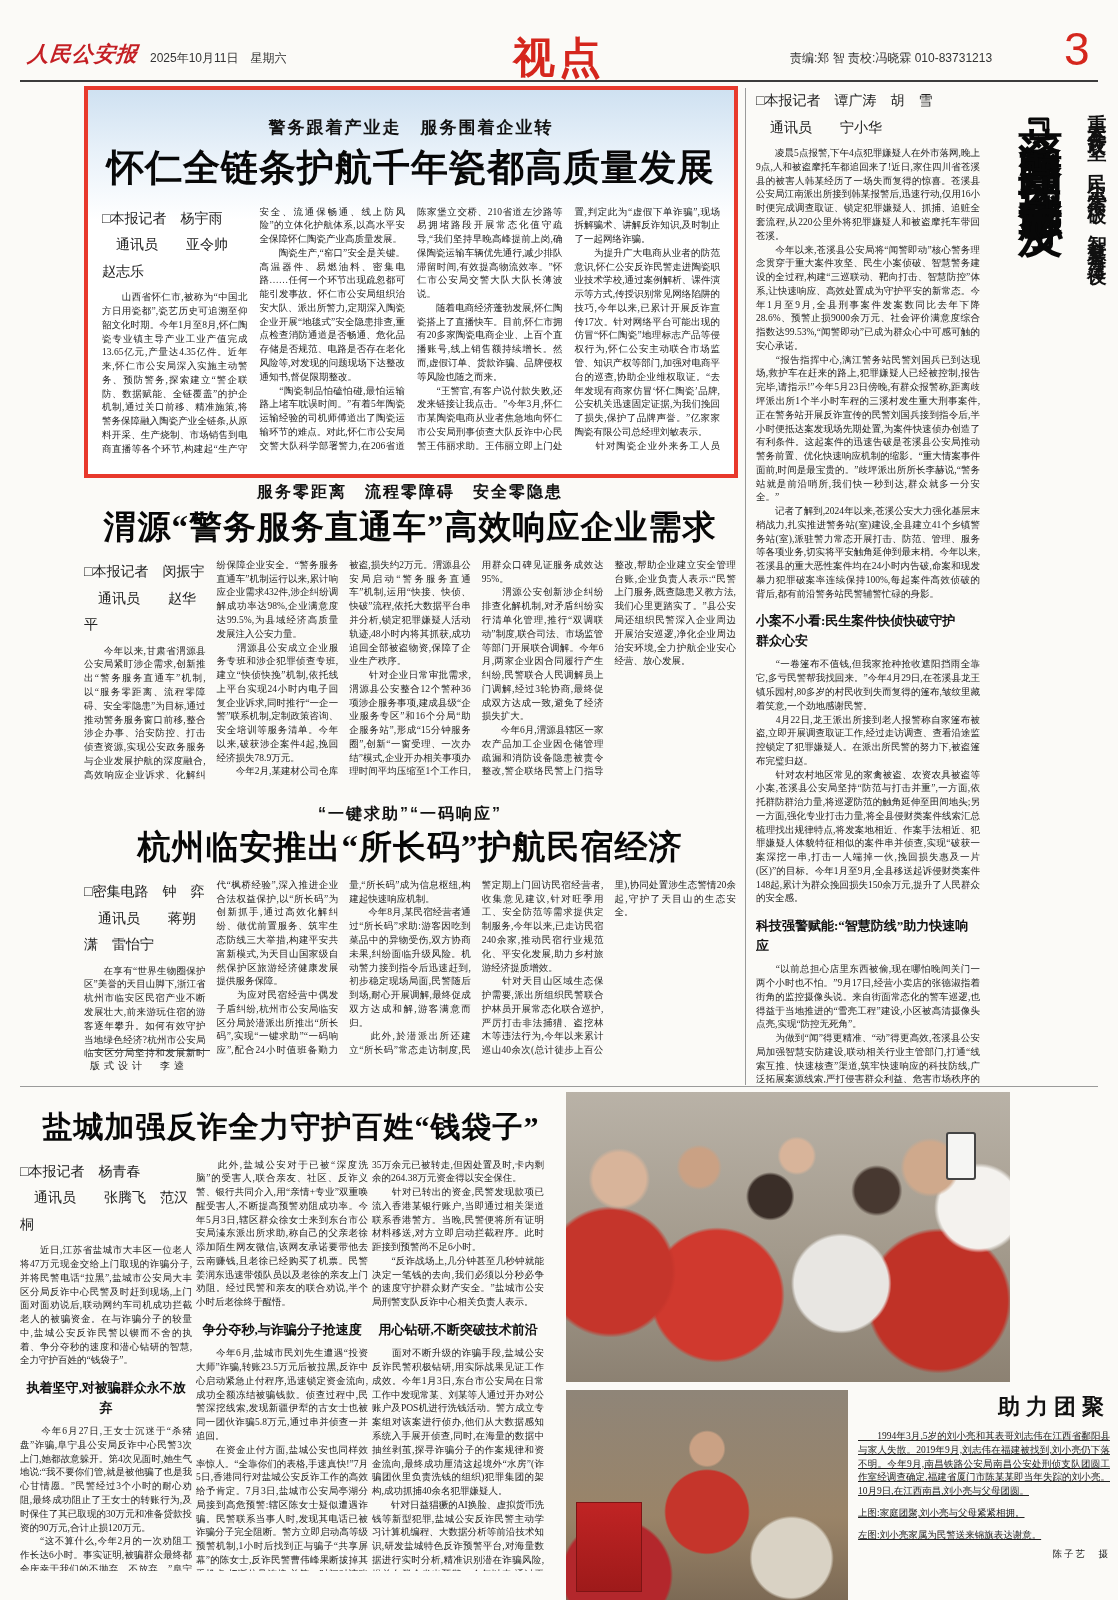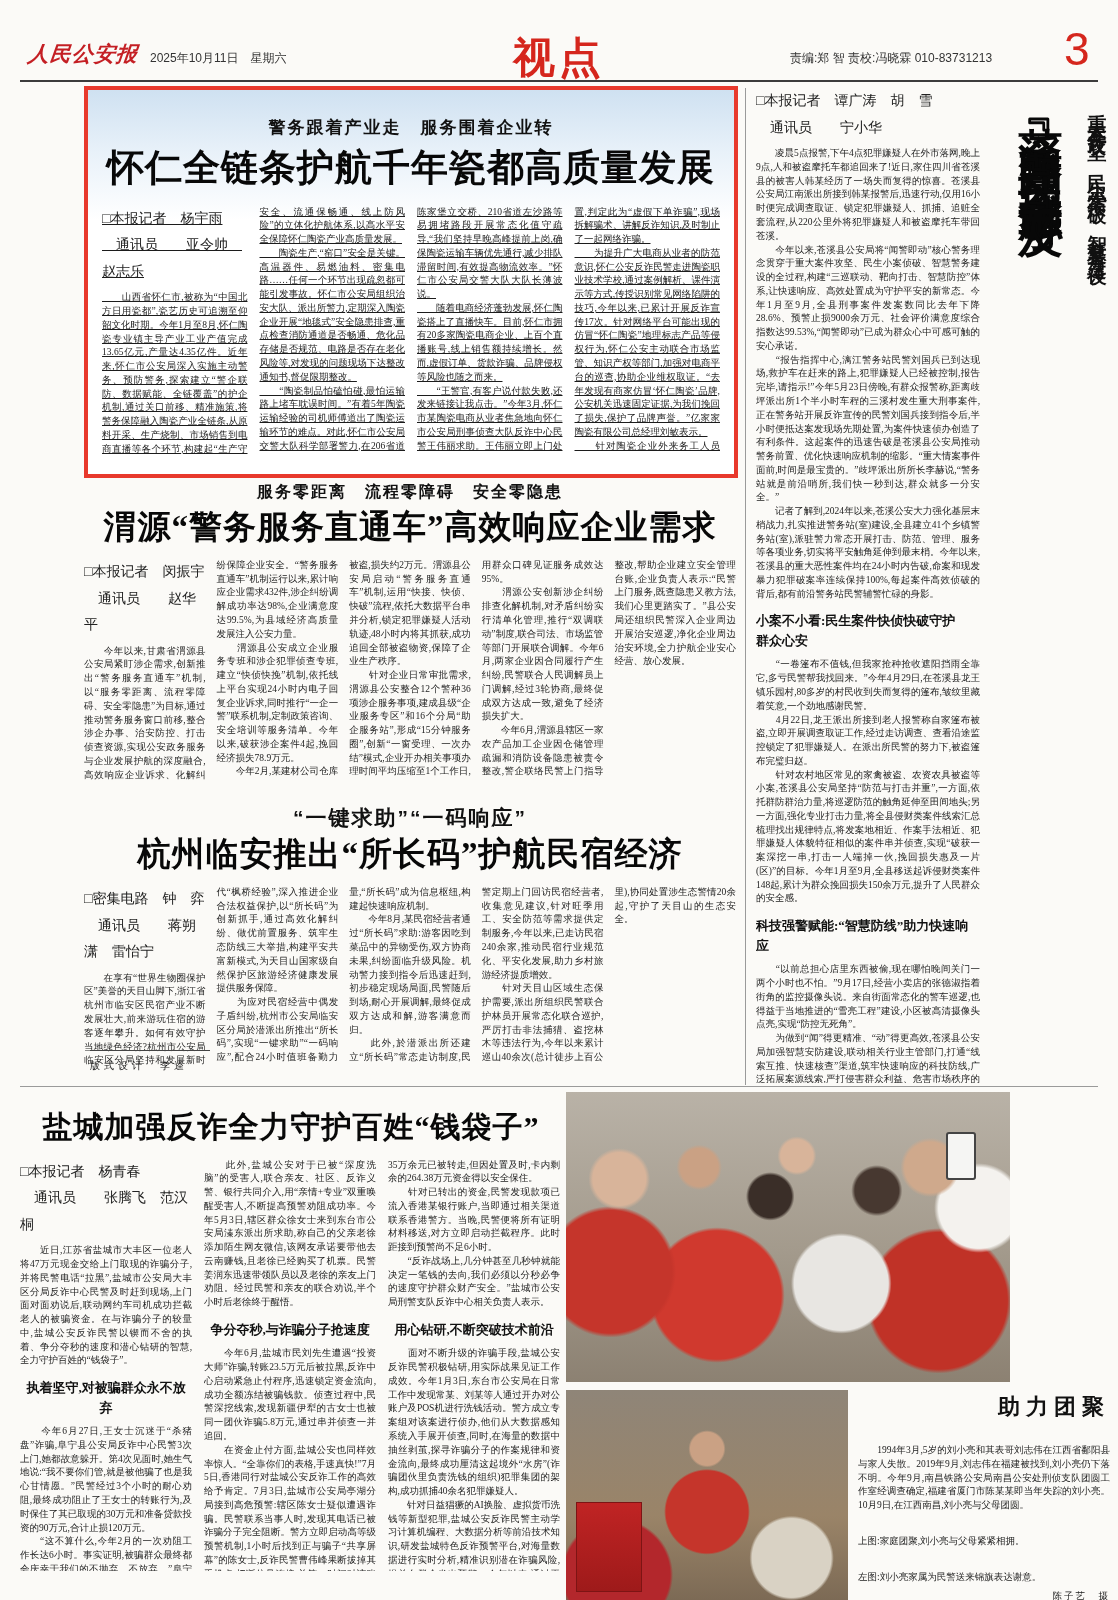--- a/index.html
+++ b/index.html
@@ -25,51 +25,51 @@
   .byline{white-space:pre-line;font-size:14px;line-height:1.9;color:#222;margin-bottom:6px;}
   .subhead{font-weight:bold;font-size:13px;line-height:1.5;margin:10px 0 8px 0;color:#111;
     white-space:pre-line;}
 
   
   .red-box{left:84px;top:86px;width:646px;height:384px;border:4px solid #e8392c;
     background:linear-gradient(180deg,#cfe1f1 0%,#e8f1f9 16%,#ffffff 34%);}
   .red-box .kicker{margin-top:26px;}
   .red-box .headline{font-size:37px;margin-top:8px;}
   .hr-cols{margin:16px 14px 0 14px;height:252px;column-count:4;column-gap:12px;
-    column-fill:auto;overflow:hidden;text-decoration:underline;}
+    column-fill:auto;overflow:hidden;}
 
   
   .right-sec{left:752px;top:88px;width:358px;height:997px;}
   .right-text{position:absolute;left:4px;top:0;width:224px;height:995px;overflow:hidden;}
   .v-strip{position:absolute;right:0;top:4px;height:985px;writing-mode:vertical-rl;}
   .v-kicker{font-family:"Liberation Sans",sans-serif;font-weight:bold;font-size:19px;
     letter-spacing:6px;color:#111;margin-left:14px;margin-top:6px;}
   .v-headline{font-size:44px;font-weight:900;letter-spacing:6px;color:#080808;}
   .vline{left:745px;top:88px;width:0;height:997px;border-left:1px solid #9a9a9a;}
 
   
   .weiyuan{left:84px;top:482px;width:652px;}
   .weiyuan .kicker{font-size:16px;}
   .weiyuan .headline{font-size:33px;margin-top:6px;}
   .wy-cols{margin-top:12px;height:228px;column-count:5;column-gap:11px;column-fill:auto;overflow:hidden;}
 
   
   .linan{left:84px;top:804px;width:652px;}
-  .linan .kicker{font-size:21px;}
+  .linan .kicker{font-size:16px;}
   .linan .headline{font-size:33px;margin-top:4px;}
   .la-cols{margin-top:12px;height:186px;column-count:5;column-gap:11px;column-fill:auto;overflow:hidden;}
   .designer{position:absolute;left:6px;top:246px;width:120px;border-top:1.5px solid #444;
     padding-top:8px;font-size:10px;letter-spacing:4px;color:#222;}
 
   .mid-rule{left:20px;top:1086px;width:1078px;height:0;border-top:1px solid #9a9a9a;}
 
   
   .yancheng{left:20px;top:1094px;width:542px;height:506px;overflow:hidden;}
   .yancheng .headline{font-size:30px;margin-top:16px;}
-  .yc-cols{display:flex;gap:12px;margin-top:14px;}
+  .yc-cols{display:flex;gap:4px;margin-top:14px;}
   .yc-col{width:172px;overflow:hidden;height:412px;}
   .yc-sub{text-align:center;}
 
   
   .photo-main{left:566px;top:1092px;width:444px;height:290px;
     background:
       radial-gradient(circle at 12% 30%, #d8b49a 0 6%, transparent 7%),
       radial-gradient(circle at 30% 26%, #caa184 0 5%, transparent 6%),
       radial-gradient(circle at 52% 22%, #d8b49a 0 5%, transparent 6%),
       radial-gradient(circle at 82% 26%, #cfa98c 0 6%, transparent 7%),
@@ -89,21 +89,21 @@
       radial-gradient(circle at 50% 58%, #c5352b 0 22%, transparent 23%),
       radial-gradient(circle at 18% 88%, #b3272c 0 18%, transparent 19%),
       radial-gradient(circle at 80% 80%, #d9d2c4 0 14%, transparent 15%),
       linear-gradient(180deg,#8f8578 0%,#9a8468 60%,#7c6a55 100%);}
   .banner{position:absolute;left:10px;bottom:8px;width:64px;height:88px;
     background:linear-gradient(180deg,#c02424,#9e1a1a);border:1px solid #7d1414;}
 
   
   .reunion{left:858px;top:1392px;width:252px;height:208px;overflow:hidden;}
   .reunion-title{text-align:right;font-size:22px;font-weight:900;letter-spacing:6px;color:#111;}
-  .reunion .flow{margin-top:22px;}
+  .reunion .flow{margin-top:8px;text-decoration:underline;}
   .credit{text-align:right;font-size:9.5px;margin-top:6px;letter-spacing:2px;color:#222;}
 </style>
 </head>
 <body>
 
 <div>
 
   <div class="abs masthead">人民公安报</div>
   <div class="abs dateline"><span>2025年10月11日</span>　<span>星期六</span></div>
   <div class="abs section-title">视点</div>

